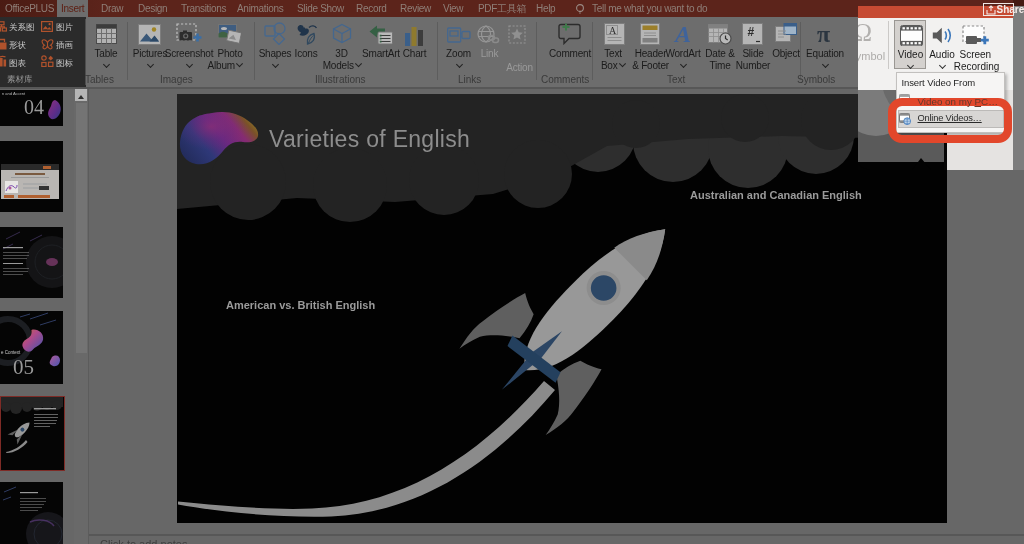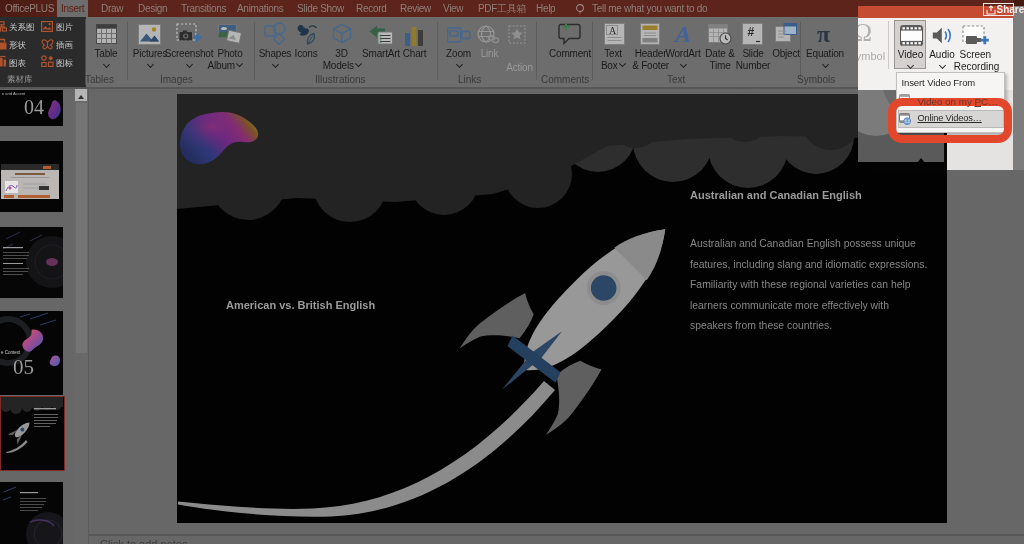--- a/index.html
+++ b/index.html
@@ -335,21 +335,21 @@
         <rect x="3" y="25" width="26" height="0.8" opacity="0.6"></rect>
         <rect x="3" y="28" width="26" height="0.8" opacity="0.6"></rect>
         <rect x="3" y="31" width="24" height="0.8" opacity="0.6"></rect>
         <rect x="3" y="36" width="20" height="1"></rect>
         <rect x="3" y="41" width="26" height="0.8" opacity="0.6"></rect>
         <rect x="3" y="44" width="25" height="0.8" opacity="0.6"></rect>
         <rect x="3" y="47" width="20" height="0.8" opacity="0.6"></rect>
       </g>
     </svg>
 </div>
-<div class="abs" style="left:0;top:311px;width:63px;height:84px;background:#050505;overflow:hidden">
+<div class="abs" style="left:0;top:311px;width:63px;height:73px;background:#050505;overflow:hidden">
   <svg class="abs" style="left:0;top:0" width="63" height="73">
       <defs>
         <linearGradient id="tb2" x1="0" y1="0" x2="1" y2="1">
           <stop offset="0" stop-color="#c06a3a"></stop>
           <stop offset="0.4" stop-color="#b04a8a"></stop>
           <stop offset="1" stop-color="#3a55b0"></stop>
         </linearGradient>
         <linearGradient id="tb3" x1="0" y1="0" x2="1" y2="1">
           <stop offset="0" stop-color="#b05a9a"></stop>
           <stop offset="1" stop-color="#4a55b0"></stop>
@@ -463,23 +463,23 @@
     <path d="M-54,49 C-46,54 -40,56 -33,58 C-29,66 -27,75 -26,85 C-38,93 -49,102 -55,112 C-58,120 -60,128 -61,135 C-64,122 -66,110 -64,99 C-62,82 -58,62 -54,49 Z" fill="#5f5f5f"></path>
     <path d="M54,49 C46,54 40,56 33,58 C29,66 27,75 26,85 C38,93 49,102 55,112 C58,120 60,128 61,135 C64,122 66,110 64,99 C62,82 58,62 54,49 Z" fill="#5f5f5f"></path>
     <path d="M0,-95 C18,-72 27,-38 27,5 C27,45 24,84 0,104 C-24,84 -27,45 -27,5 C-27,-38 -18,-72 0,-95 Z" fill="#989898"></path>
     <path d="M0,-95 C13,-78 20,-62 23,-46 L-23,-46 C-20,-62 -13,-78 0,-95 Z" fill="#8a8a8a"></path>
     <path d="M-1,50 L3.5,84 L-2,134 L-7,86 Z" fill="#2b4564"></path>
     <path d="M-33,88 L27,80 L31,91 L-29,99 Z" fill="#24405e"></path>
     <circle cx="-2" cy="-10" r="17" fill="#8d8d8d"></circle>
     <circle cx="-2" cy="-10" r="12.8" fill="#2c4766"></circle>
   </g>
 </svg>
+<div class="abs" style="left:92px;top:32.5px;font-size:23px;color:#8d8d8d;letter-spacing:0.3px">Varieties of English</div>
 <div class="abs" style="left:49px;top:205px;font-size:11px;font-weight:bold;color:#9b9b9b">American vs. British English</div>
 <div class="abs" style="left:513px;top:95px;font-size:11px;font-weight:bold;color:#9b9b9b">Australian and Canadian English</div>
-<div class="abs" style="left:513px;top:140.5px;font-size:10.4px;color:#868686;line-height:20.5px;white-space:nowrap">Australian and Canadian English possess unique<br>features, including slang and idiomatic expressions.<br>Familiarity with these regional varieties can help<br>learners communicate more effectively with<br>speakers from these countries.</div>
 </div>
 
 <div class="abs" style="left:89px;top:534px;width:935px;height:1.5px;background:#575757"></div>
 <div class="abs" style="left:100px;top:538px;font-size:11px;color:#3e3e3e">Click to add notes</div>
 
 <div class="abs" style="left:1012.5px;top:0;width:11.5px;height:5.5px;background:#441a12"></div>
 <div class="abs" style="left:1012.5px;top:5.5px;width:11.5px;height:164.5px;background:#7d7d7d"></div>
 
 <div class="abs" style="left:857.5px;top:5.5px;width:155px;height:164.5px;overflow:hidden;font-family:'Liberation Sans',sans-serif">
 

